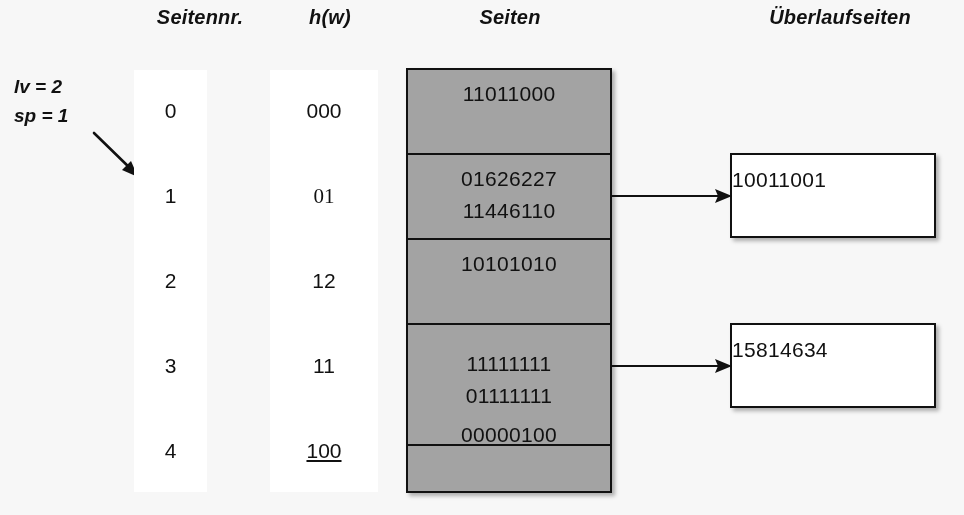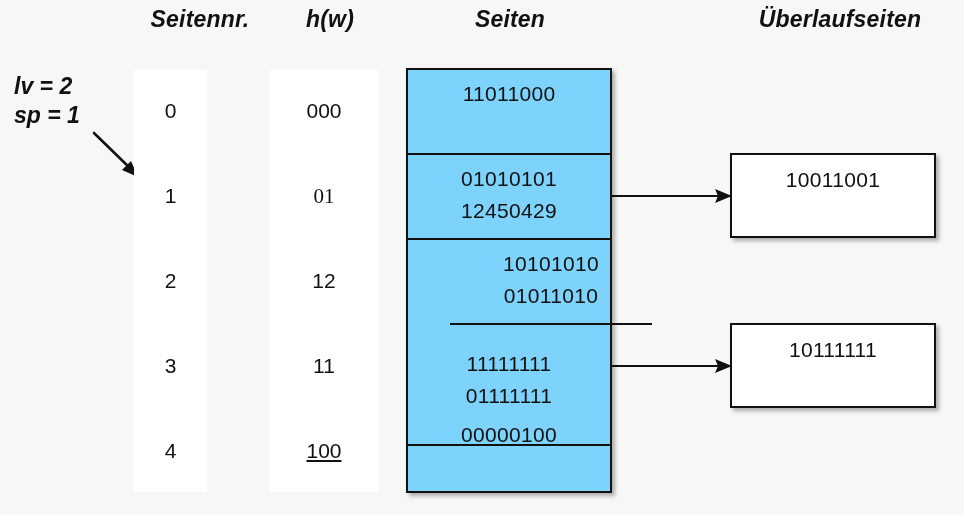--- a/index.html
+++ b/index.html
@@ -22,39 +22,39 @@
     top: 0;
     width: 964px;
     height: 515px;
   }
 
   
   .col-header {
     position: absolute;
     font-style: italic;
     font-weight: bold;
-    font-size: 23px;
+    font-size: 20px;
     color: #111111;
     letter-spacing: 0.2px;
     white-space: nowrap;
     text-align: center;
   }
   #hdr-seitennr { left: 120px; top: 6px; width: 160px; }
   #hdr-hw       { left: 250px; top: 6px; width: 160px; }
   #hdr-seiten   { left: 430px; top: 6px; width: 160px; }
   #hdr-ueber    { left: 740px; top: 6px; width: 200px; }
 
   
   .param-block {
     position: absolute;
     left: 14px;
     top: 72px;
     font-style: italic;
     font-weight: bold;
-    font-size: 23px;
+    font-size: 19px;
     color: #111111;
     line-height: 29px;
     white-space: nowrap;
   }
 
   .param-arrow {
     position: absolute;
     left: 88px;
     top: 126px;
     width: 60px;
@@ -82,21 +82,21 @@
     font-family: "Liberation Sans", sans-serif;
   }
 
   
   #pages-table {
     position: absolute;
     left: 406px;
     top: 68px;
     width: 206px;
     height: 425px;
-    background: #7dd3fc;
+    background: #a3a3a3;
     border: 2px solid #111111;
     box-sizing: border-box;
     box-shadow: 3px 3px 4px rgba(0,0,0,0.30);
   }
   .page-cell {
     position: absolute;
     left: 0;
     width: 100%;
     box-sizing: border-box;
     border-bottom: 2px solid #111111;
@@ -115,21 +115,20 @@
   
   .overflow-box {
     position: absolute;
     left: 730px;
     width: 206px;
     height: 85px;
     background: #ffffff;
     border: 2px solid #111111;
     box-sizing: border-box;
     box-shadow: 3px 3px 4px rgba(0,0,0,0.30);
-    text-align: center;
     padding-top: 9px;
   }
   .overflow-box .rec {
     display: block;
     font-size: 21px;
     color: #111111;
     line-height: 32px;
     letter-spacing: 0.3px;
   }
   #overflow-0 { top: 153px; }
@@ -180,41 +179,40 @@
       <div class="plain-cell" style="top: 198.5px;">12</div>
       <div class="plain-cell" style="top: 284px;">11</div>
       <div class="plain-cell" style="top: 369px; text-decoration: underline;">100</div>
     </div>
 
   <div id="pages-table">
       <div class="page-cell" style="top: 0px; height: 85px;">
         <span class="rec">11011000</span>
       </div>
       <div class="page-cell" style="top: 85px; height: 85px;">
-        <span class="rec">01010101</span>
-        <span class="rec">12450429</span>
-      </div>
-      <div class="page-cell" style="top: 170px; height: 85px; margin-left: 42px;">
+        <span class="rec">01626227</span>
+        <span class="rec">11446110</span>
+      </div>
+      <div class="page-cell" style="top: 170px; height: 85px;">
         <span class="rec">10101010</span>
-        <span class="rec">01011010</span>
       </div>
       <div class="page-cell" style="top: 270px; height: 106px;">
         <span class="rec">11111111</span>
         <span class="rec">01111111</span>
       </div>
       <div class="page-cell" style="top: 341px; height: 84px;">
         <span class="rec">00000100</span>
       </div>
     </div>
 
   <div class="overflow-box" id="overflow-0">
     <span class="rec">10011001</span>
   </div>
   <div class="overflow-box" id="overflow-1">
-    <span class="rec">10111111</span>
+    <span class="rec">15814634</span>
   </div>
 
   <svg class="connector" id="connector-0" viewBox="0 0 124 20">
     <line x1="0" y1="10" x2="112" y2="10" stroke="#111111" stroke-width="2"></line>
     <path d="M 122 10 L 105 3 L 108 10 L 105 17 Z" fill="#111111"></path>
   </svg>
   <svg class="connector" id="connector-1" viewBox="0 0 124 20">
     <line x1="0" y1="10" x2="112" y2="10" stroke="#111111" stroke-width="2"></line>
     <path d="M 122 10 L 105 3 L 108 10 L 105 17 Z" fill="#111111"></path>
   </svg>

